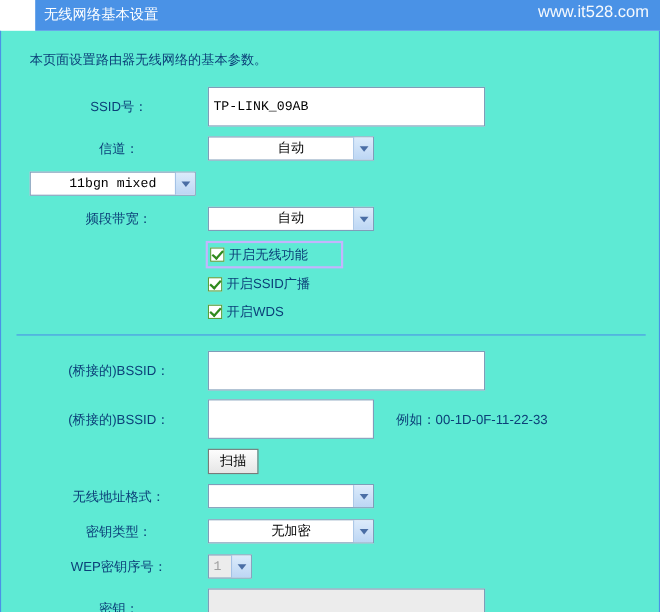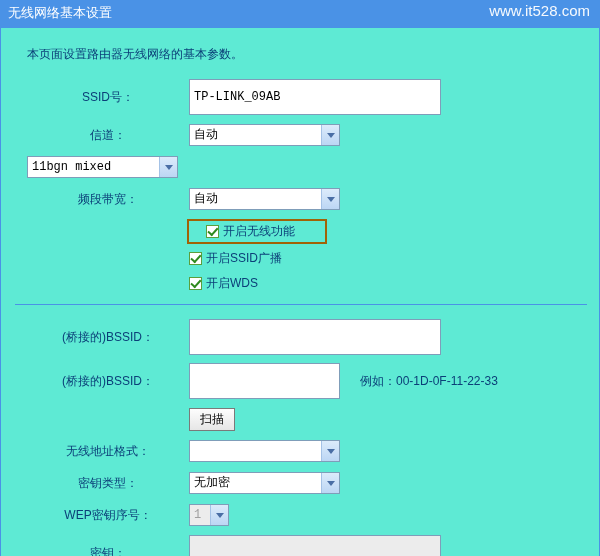--- a/index.html
+++ b/index.html
@@ -9,20 +9,21 @@
     font-size: 12px;
     background: #fff;
     width: 600px;
   }
   .header {
     background: #4a92e6;
     color: #fff;
     padding: 4px 8px 6px 8px;
     font-size: 13px;
     position: relative;
+    margin-left: 32px;
   }
   .watermark {
     position: absolute;
     right: 10px;
     top: 2px;
     color: #fff;
     font-family: Arial, sans-serif;
     font-size: 15px;
     opacity: 0.95;
   }
@@ -59,21 +60,21 @@
   .txt.w250 { width: 252px; }
   .txt.w151 { width: 151px; }
   .txt.disabled { background: #ececec; color: #a0a0a0; }
   .select-wrap {
     position: relative;
     display: inline-block;
     border: 1px solid #7f9db9;
     height: 22px;
     background: #fff;
   }
-  .select-wrap.w151 { width: 151px; }
+  .select-wrap.w151 { width: 151px; text-align: center; }
   .select-wrap.w40  { width: 40px; }
   .select-wrap.disabled { background: #ececec; }
   .select-text {
     display: block;
     padding: 2px 4px;
     font-family: "Courier New", SimSun, monospace;
     font-size: 12px;
     line-height: 16px;
     color: #000;
   }
@@ -92,22 +93,22 @@
     border-right: 4px solid transparent;
     border-top: 5px solid #4a6ea5;
   }
   .chk-row {
     margin: 0 0 8px 174px;
     display: flex;
     align-items: center;
     color: #0b3f78;
   }
   .chk-row.highlight {
-    border: 2px solid #a16207;
-    padding: 2px 30px 2px 17px;
+    border: 2px solid #c4b5fd;
+    padding: 2px 30px 2px 2px;
     display: inline-flex;
     margin-bottom: 6px;
     margin-left: 172px;
   }
   .chk {
     width: 13px; height: 13px;
     border: 1px solid #5b9e3c;
     margin-right: 4px;
     display: inline-flex;
     align-items: center; justify-content: center;

